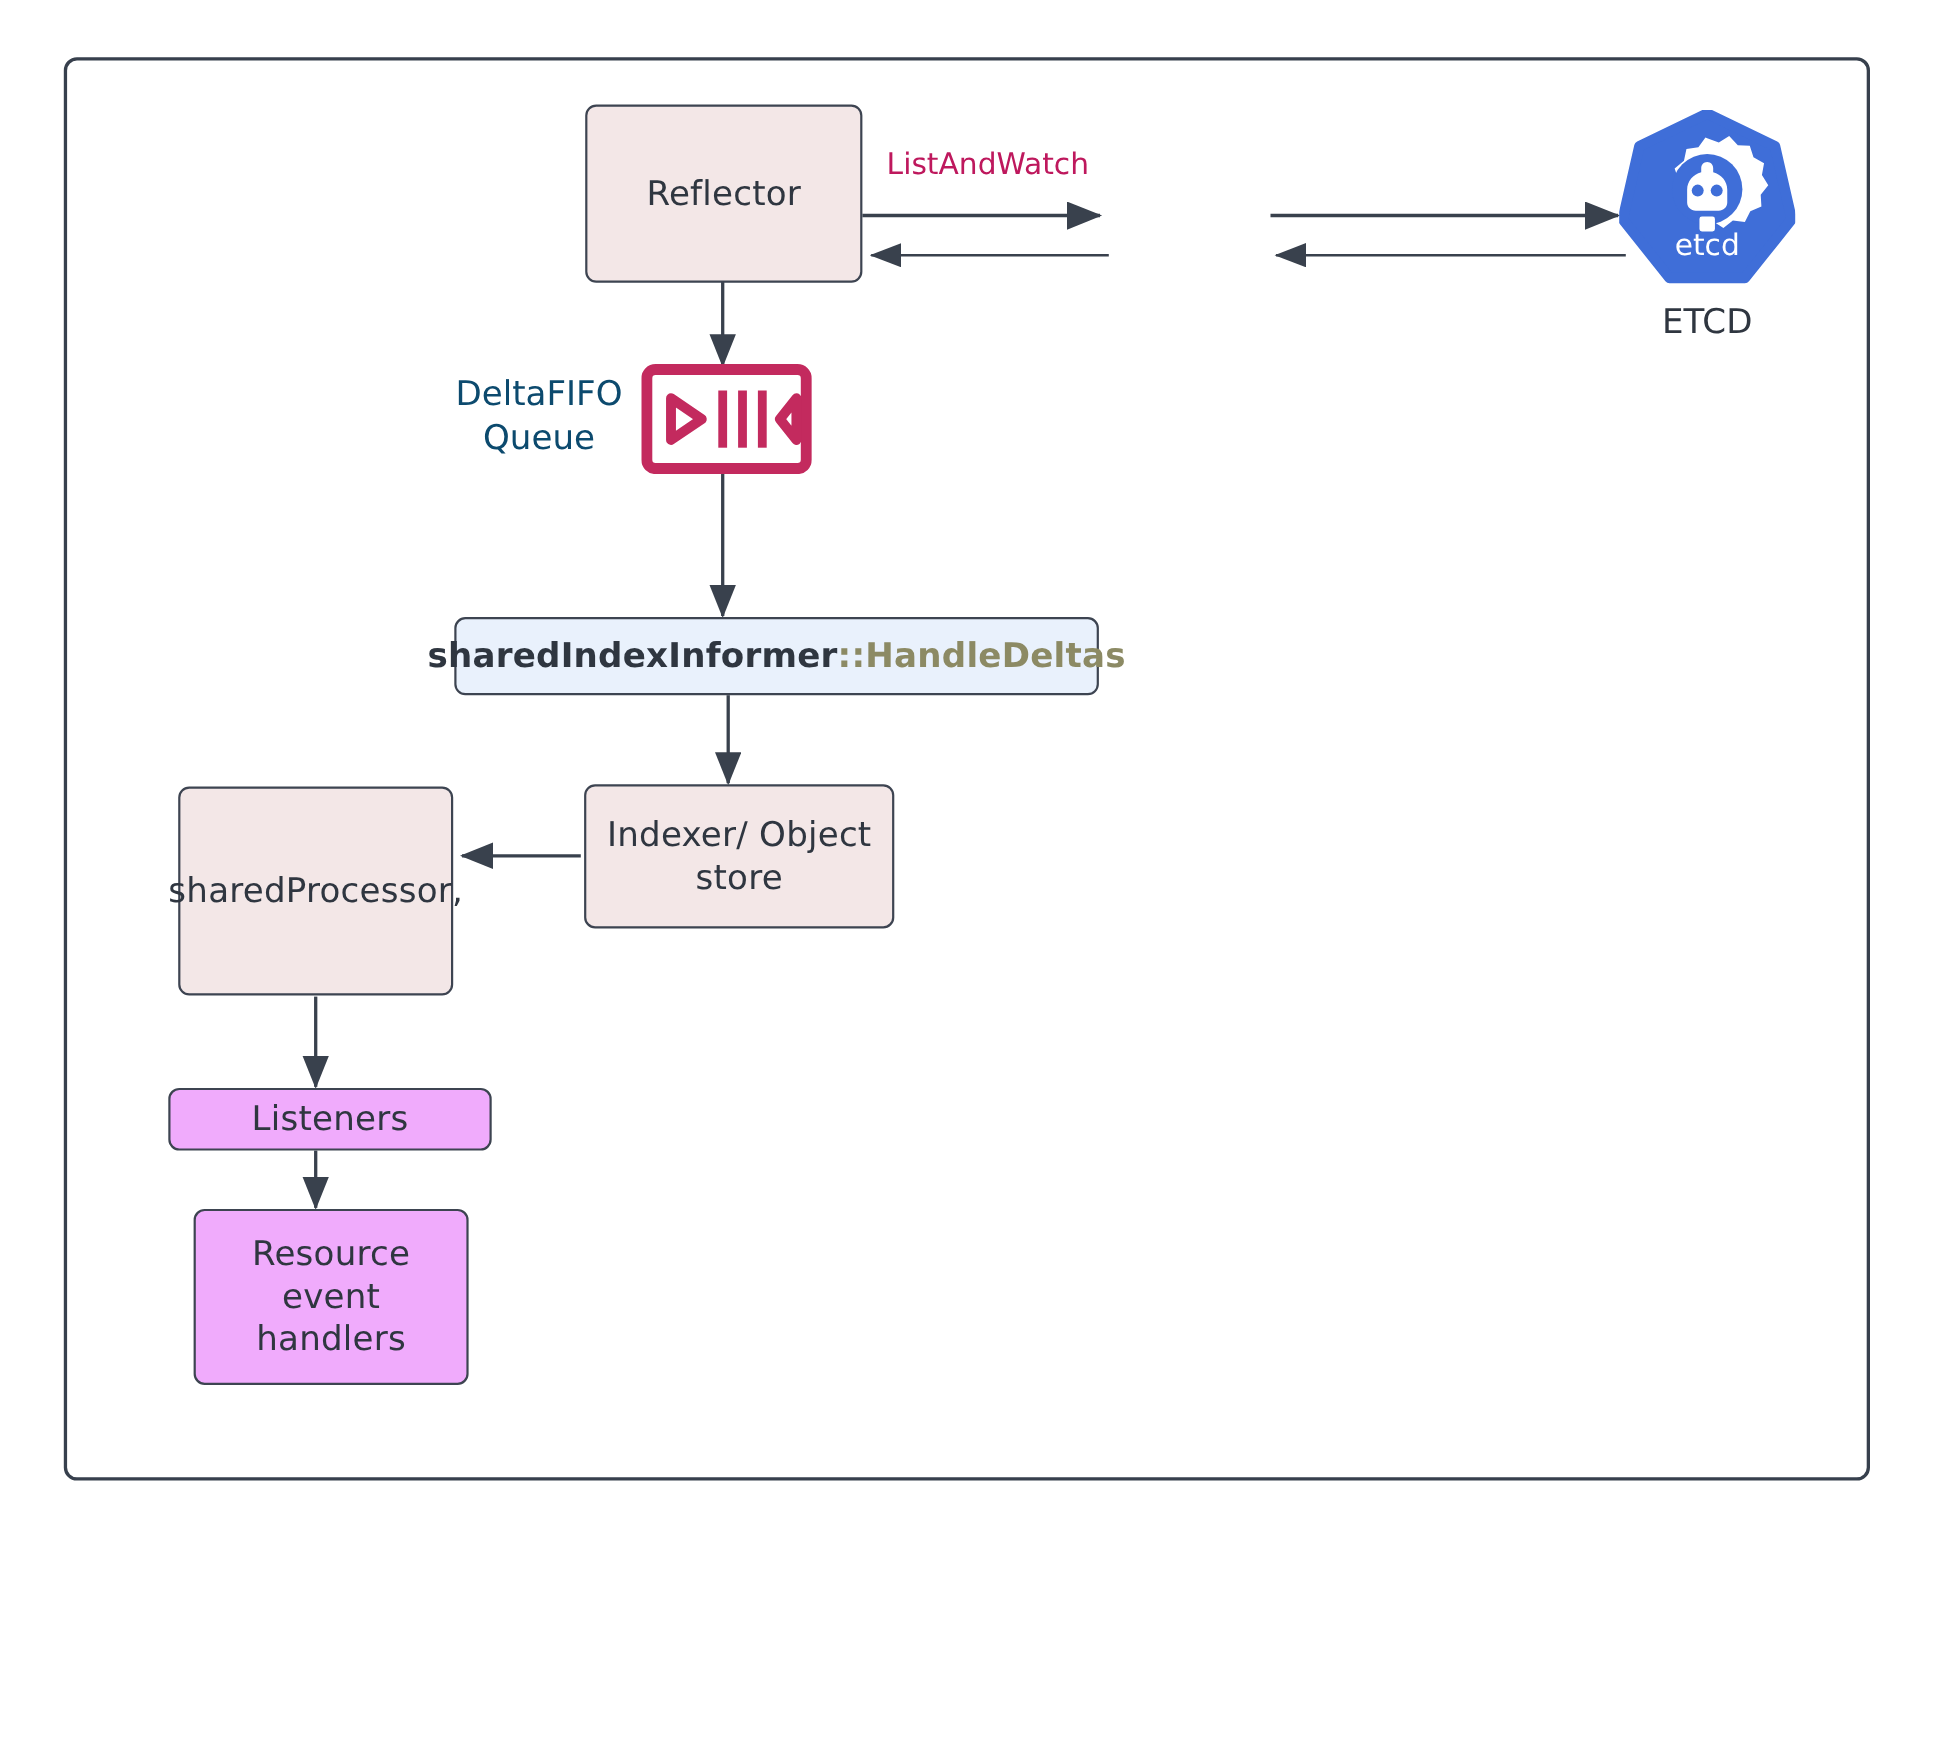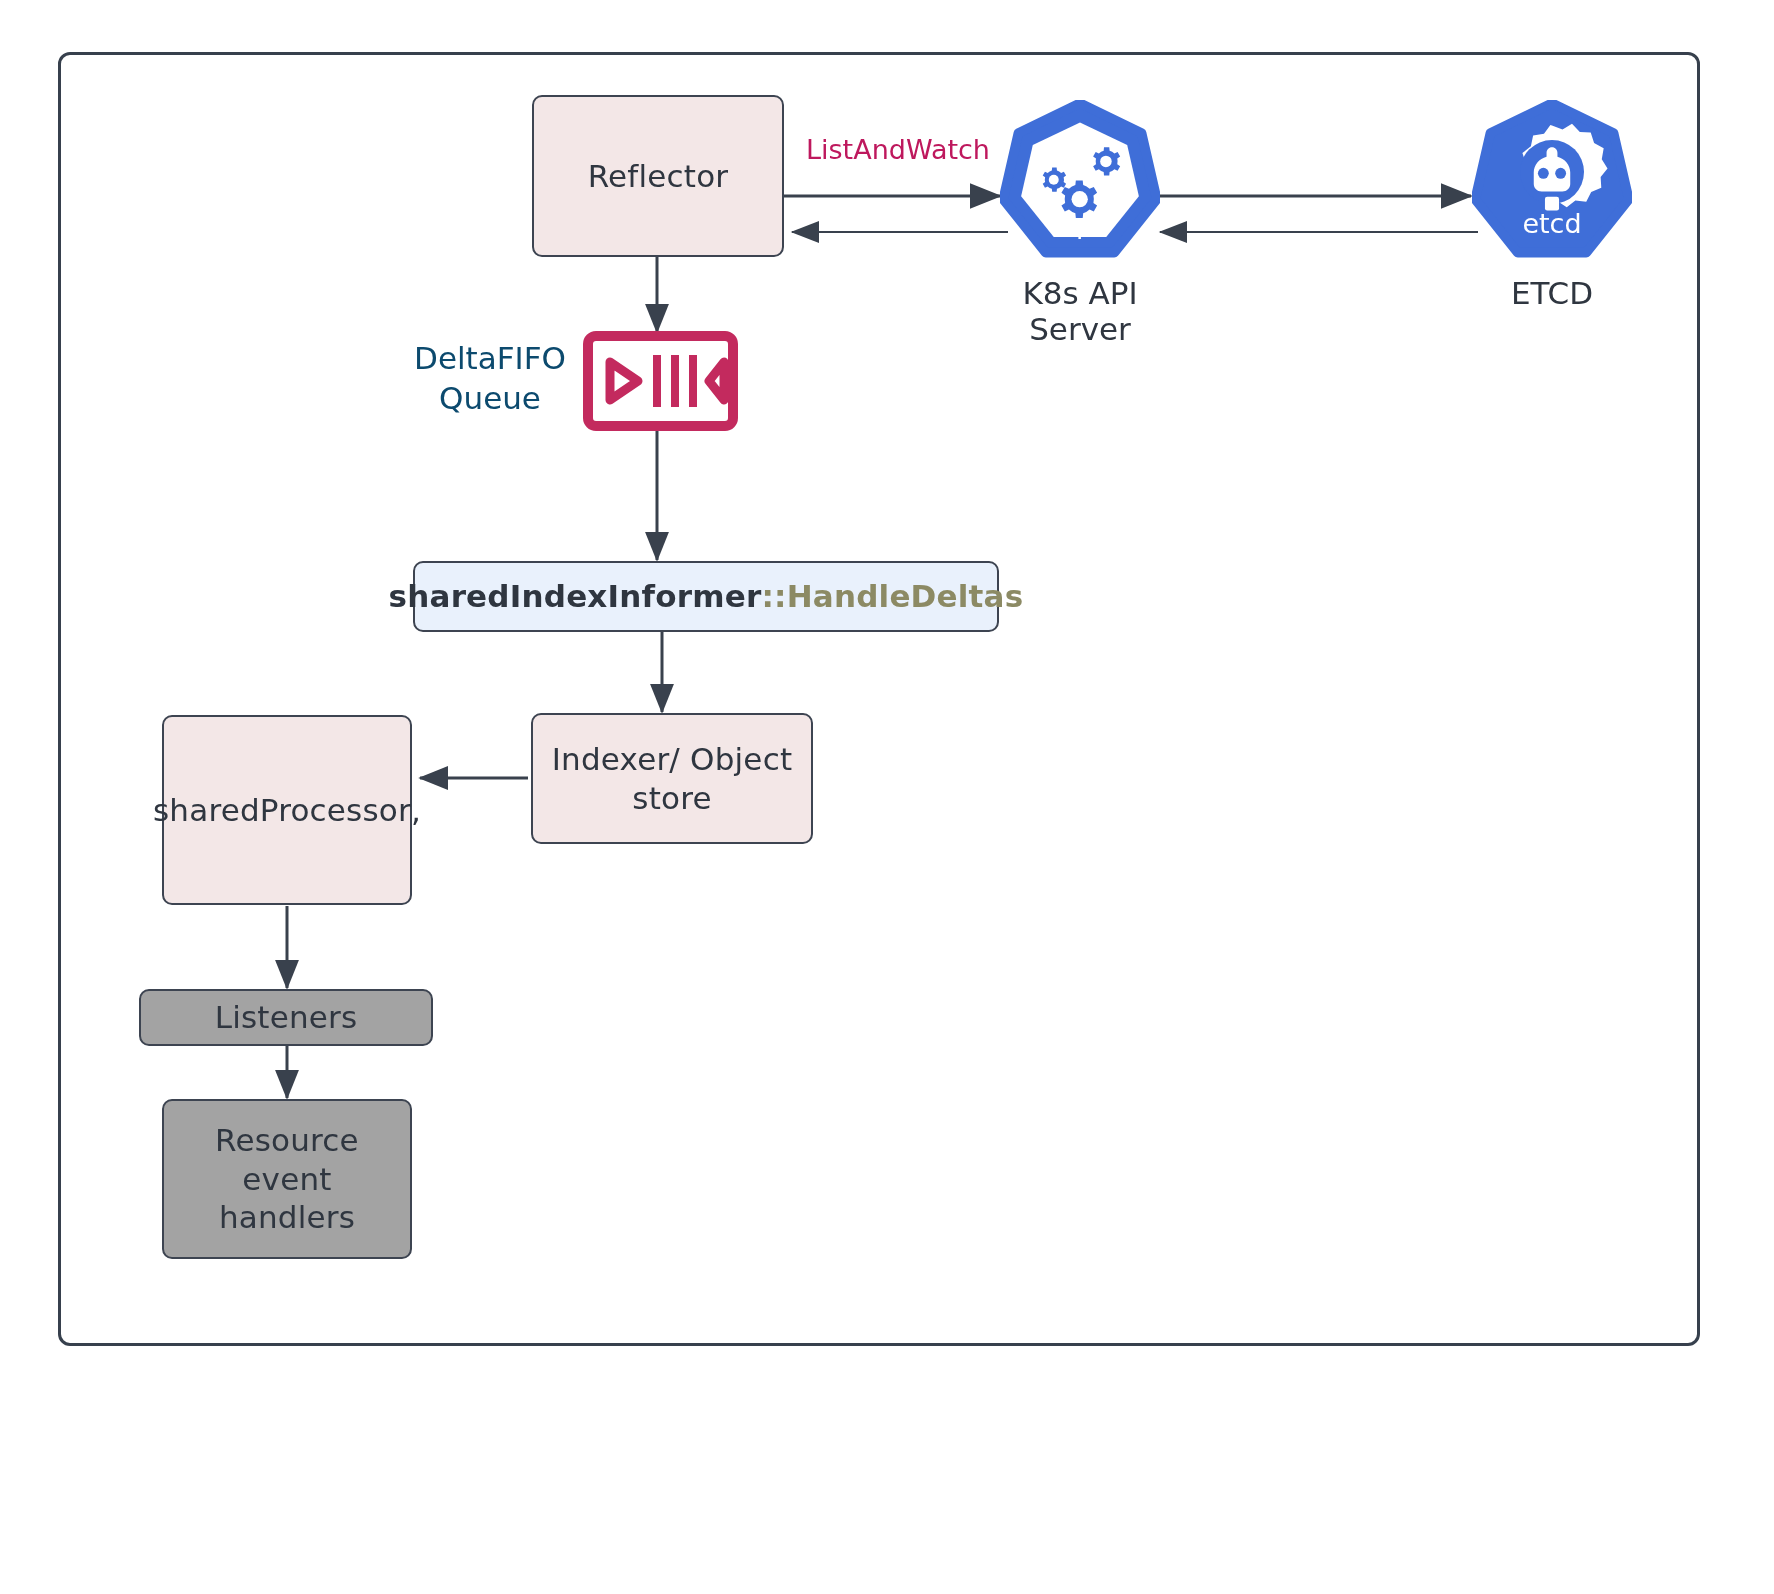--- a/index.html
+++ b/index.html
@@ -43,21 +43,21 @@
     justify-content: center;
     text-align: center;
     color: #2f3640;
     font-family: "DejaVu Sans", sans-serif;
     font-size: 31px;
     line-height: 1.25;
     letter-spacing: 0.2px;
   }
   .node.pink  { background: #f3e7e7; }
   .node.blue  { background: #e9f1fc; font-weight: bold; }
-  .node.lav   { background: #a3a3a3; }
+  .node.lav   { background: #f0abfc; margin-left: 14px; }
 
   .node .label { padding: 0 10px; white-space: pre-line; }
   .node.overflow .label { white-space: nowrap; }
 
   
   .text-label {
     position: absolute;
     color: #0c4a6e;
     font-family: "DejaVu Sans", sans-serif;
     font-size: 31px;
@@ -143,51 +143,20 @@
 
     <line x1="287" y1="1046" x2="287" y2="1098" stroke="#39414d" stroke-width="3" marker-end="url(#ah)"></line>
   </svg>
 
   <div class="node pink" style="left:532px; top:95px; width:252px; height:162px;">
     <span class="label">Reflector</span>
   </div>
 
   <div class="edge-label" style="left:806px; top:134px;">ListAndWatch</div>
 
-  <div class="icon-node" style="left:1000px; top:100px; width:160px; height:160px;">
-    <svg width="160" height="160" viewBox="0 0 100 100">
-
-      <path d="M50 2 L88.5 20.6 L98 62.1 L71.4 95.4 L28.6 95.4 L2 62.1 L11.5 20.6 Z" fill="#3f6ed8" stroke="#3f6ed8" stroke-width="6" stroke-linejoin="round"></path>
-
-      <path d="M50 14 L79.5 28.2 L86.8 60.1 L66.4 85.6 L33.6 85.6 L13.2 60.1 L20.5 28.2 Z" fill="#ffffff"></path>
-
-      <g fill="#3f6ed8">
-
-        <path d="M56 55.5 l2.6 -1.2 2.1 3.7 -2.3 1.7 a10 10 0 0 1 0 4.6 l2.3 1.7 -2.1 3.7 -2.6 -1.2
-                 a10 10 0 0 1 -4 2.3 l-0.3 2.9 -4.3 0 -0.3 -2.9 a10 10 0 0 1 -4 -2.3 l-2.6 1.2
-                 -2.1 -3.7 2.3 -1.7 a10 10 0 0 1 0 -4.6 l-2.3 -1.7 2.1 -3.7 2.6 1.2
-                 a10 10 0 0 1 4 -2.3 l0.3 -2.9 4.3 0 0.3 2.9 a10 10 0 0 1 4 2.3 Z"></path>
-        <circle cx="49.8" cy="62" r="5.1" fill="#ffffff"></circle>
-
-        <path d="M71.5 33.4 l2 -0.9 1.6 2.8 -1.8 1.3 a7.6 7.6 0 0 1 0 3.5 l1.8 1.3 -1.6 2.8 -2 -0.9
-                 a7.6 7.6 0 0 1 -3 1.7 l-0.2 2.2 -3.3 0 -0.2 -2.2 a7.6 7.6 0 0 1 -3 -1.7 l-2 0.9
-                 -1.6 -2.8 1.8 -1.3 a7.6 7.6 0 0 1 0 -3.5 l-1.8 -1.3 1.6 -2.8 2 0.9
-                 a7.6 7.6 0 0 1 3 -1.7 l0.2 -2.2 3.3 0 0.2 2.2 a7.6 7.6 0 0 1 3 1.7 Z"></path>
-        <circle cx="66.2" cy="38.4" r="3.6" fill="#ffffff"></circle>
-
-        <path d="M38.2 45.6 l1.7 -0.8 1.4 2.4 -1.5 1.1 a6.5 6.5 0 0 1 0 3 l1.5 1.1 -1.4 2.4 -1.7 -0.8
-                 a6.5 6.5 0 0 1 -2.6 1.5 l-0.2 1.9 -2.8 0 -0.2 -1.9 a6.5 6.5 0 0 1 -2.6 -1.5 l-1.7 0.8
-                 -1.4 -2.4 1.5 -1.1 a6.5 6.5 0 0 1 0 -3 l-1.5 -1.1 1.4 -2.4 1.7 0.8
-                 a6.5 6.5 0 0 1 2.6 -1.5 l0.2 -1.9 2.8 0 0.2 1.9 a6.5 6.5 0 0 1 2.6 1.5 Z"></path>
-        <circle cx="33.6" cy="49.8" r="3.1" fill="#ffffff"></circle>
-      </g>
-    </svg>
-    <div class="k8s-inner-text" style="top:108px;">api</div>
-    <div class="icon-caption" style="top:175px;">K8s API Server</div>
-  </div>
 
   <div class="icon-node" style="left:1472px; top:100px; width:160px; height:160px;">
     <svg width="160" height="160" viewBox="0 0 100 100">
       <path d="M50 2 L88.5 20.6 L98 62.1 L71.4 95.4 L28.6 95.4 L2 62.1 L11.5 20.6 Z" fill="#3f6ed8" stroke="#3f6ed8" stroke-width="6" stroke-linejoin="round"></path>
 
       <g fill="#ffffff">
         <path d="M50 16
                  l6.6 2.4 5.9 -3.6 4.9 5.2 6.8 0.3 2.1 6.6 6 3.3 -1.2 6.8 3.6 5.8 -4.3 5.3 0.4 6.8
                  -6.3 2.6 -3.1 6.1 -6.8 -0.8 -5.4 4.2 -5.7 -3.7 -6.6 1.9 -3.6 -5.8 -6.6 -1.8
                  -0.6 -6.8 -4.9 -4.7 2.5 -6.4 -2.2 -6.5 5.3 -4.3 1.4 -6.7 6.8 -1.1 4 -5.5 Z"></path>

